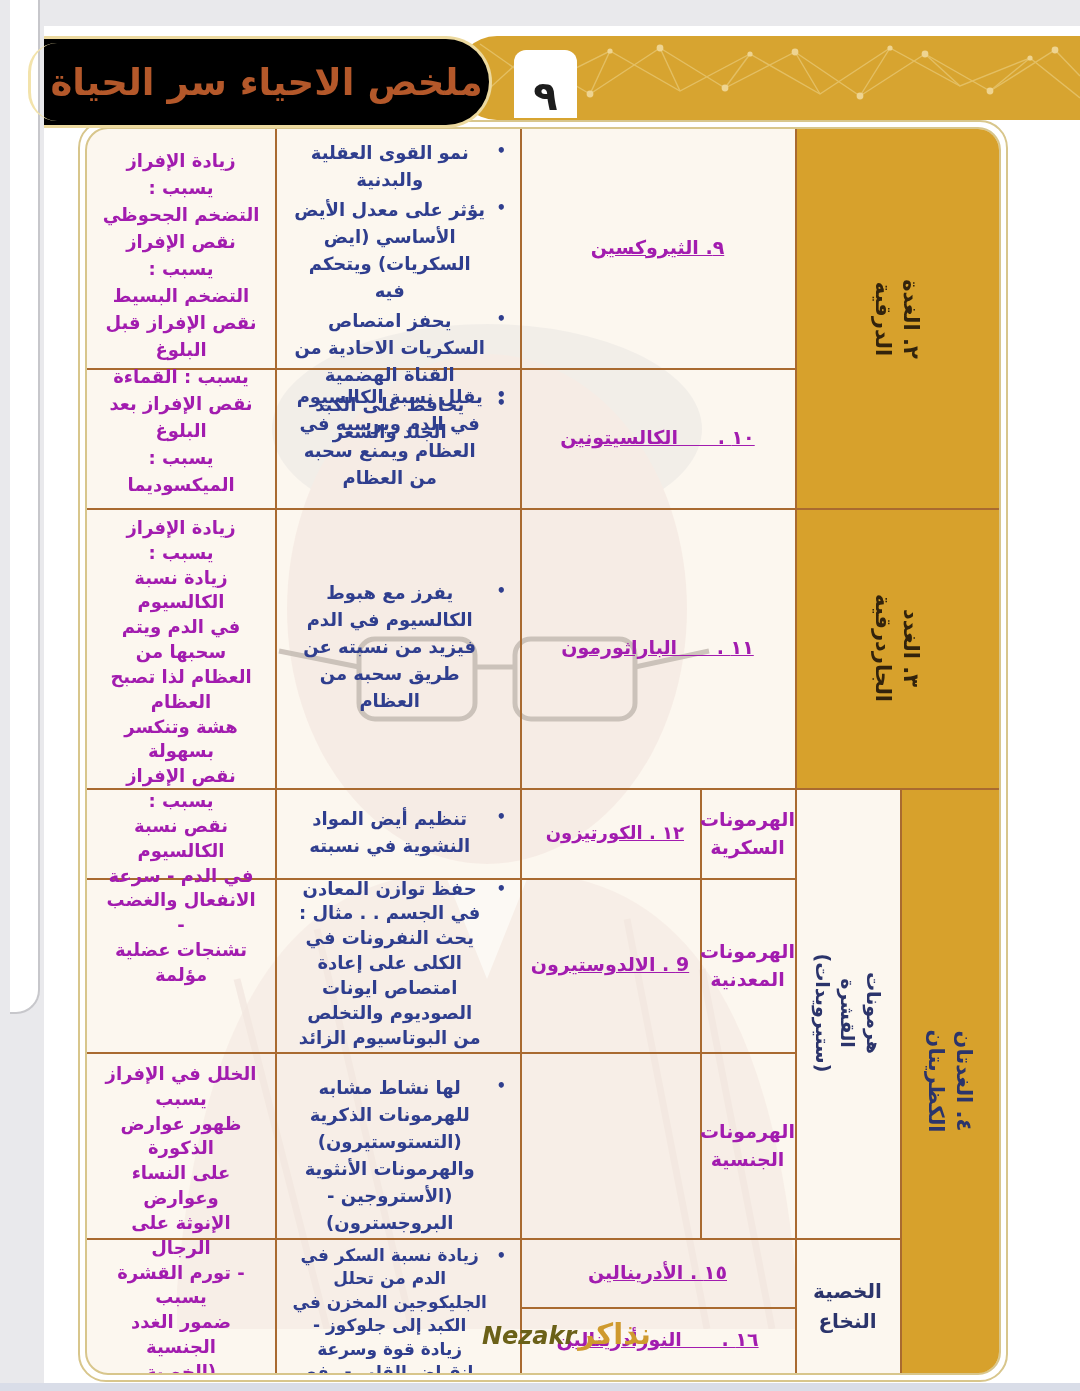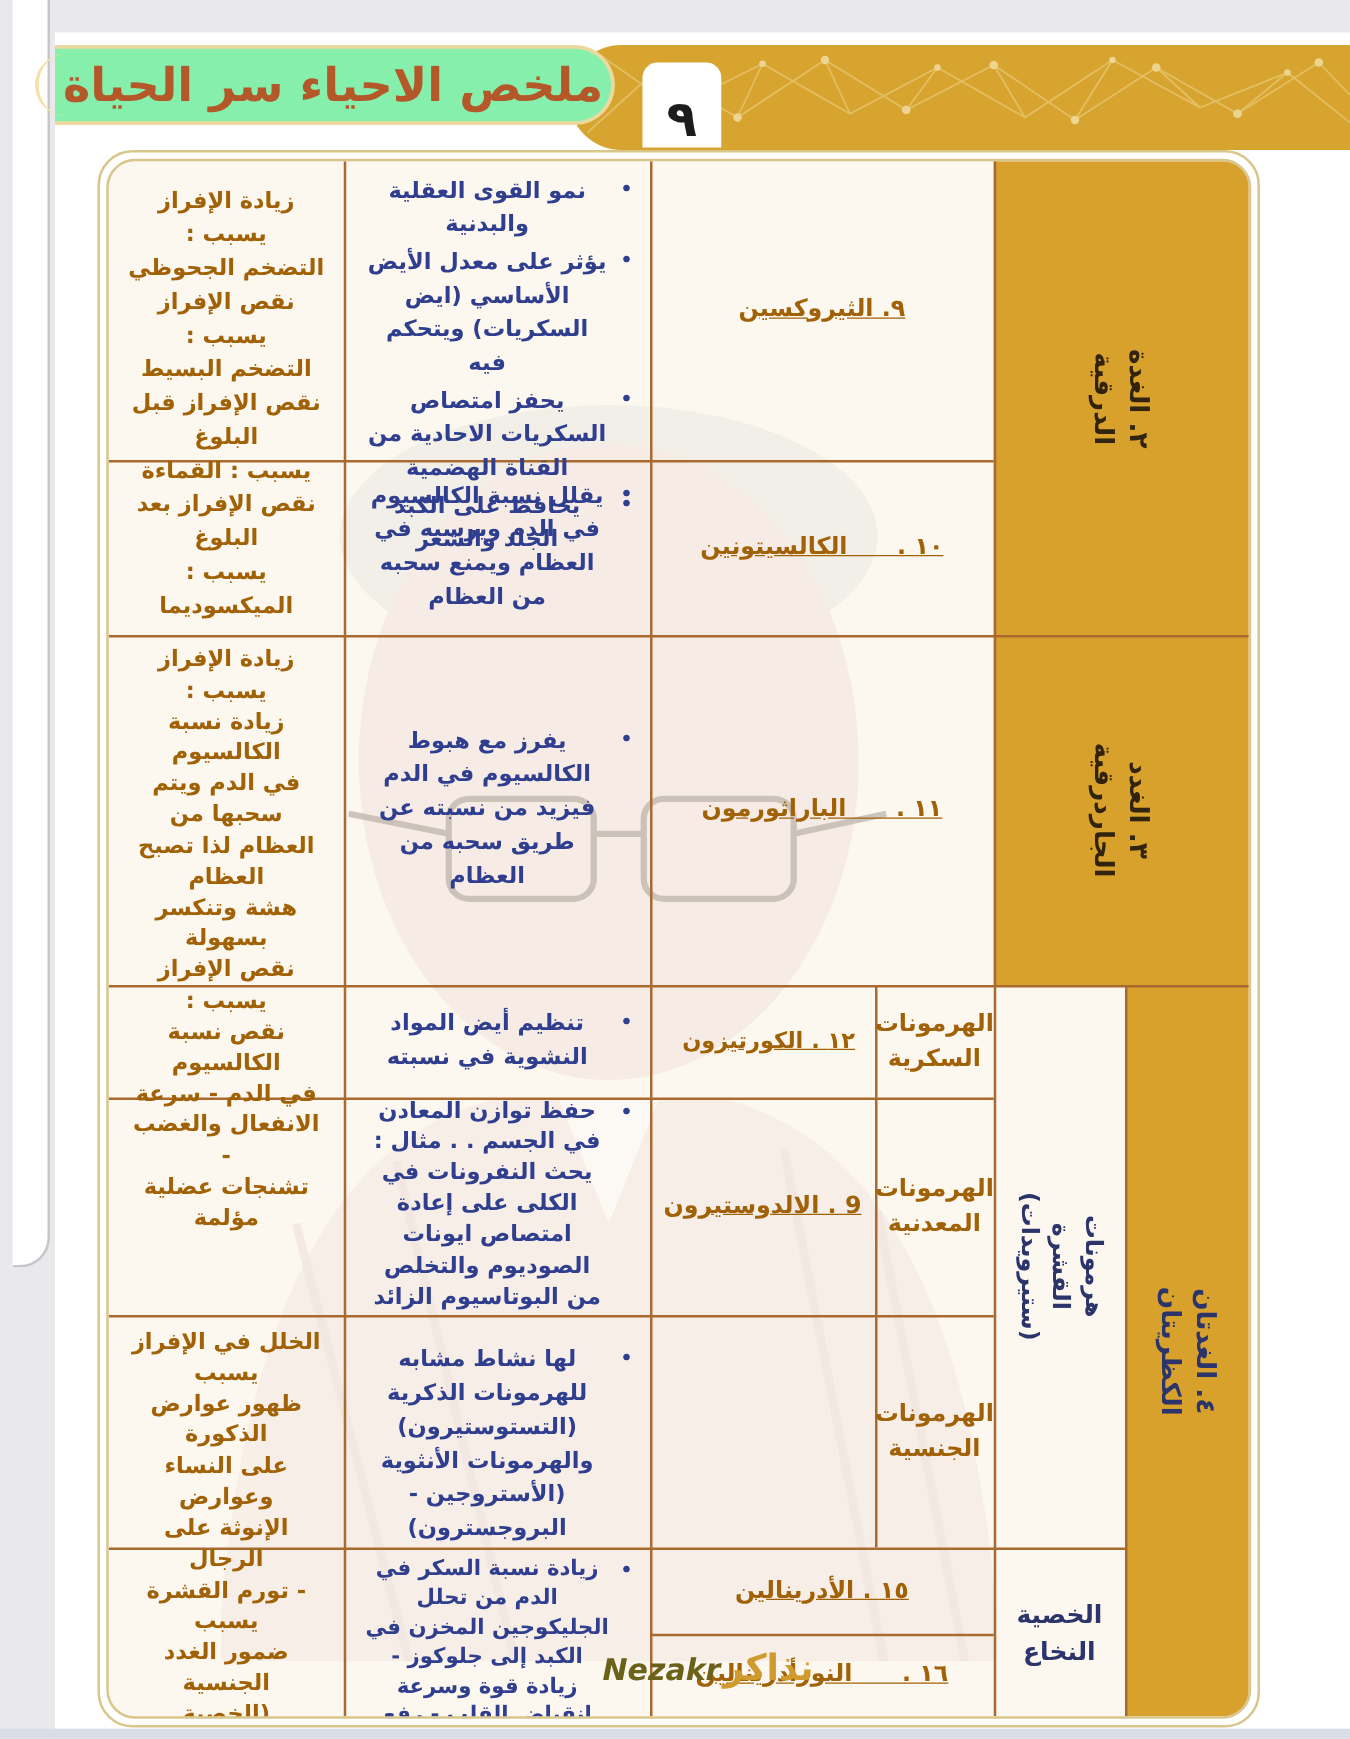--- a/index.html
+++ b/index.html
@@ -12,21 +12,21 @@
   .abs{position:absolute;}
   
   .sheet{left:44px;top:26px;width:1036px;height:1357px;background:#ffffff;}
   .prev-edge{left:10px;top:0;width:28px;height:1012px;background:#ffffff;
     border-right:2px solid #c7c7cb;border-bottom:2px solid #c7c7cb;border-bottom-right-radius:24px;}
   .bottom-strip{left:0;top:1383px;width:1080px;height:8px;background:#d9dde8;}
 
   
   .banner{left:455px;top:36px;width:625px;height:84px;background:#d7a430;
     border-radius:42px 0 0 42px;}
-  .title-label{left:44px;top:36px;width:448px;height:64px;background:#86efac;
+  .title-label{left:44px;top:36px;width:448px;height:92px;background:#000000;
     border:3px solid #ecd99f;border-left:none;border-radius:0 46px 46px 0;
     display:flex;align-items:center;justify-content:center;box-sizing:border-box;z-index:3;}
   .title-label:after{content:"";position:absolute;left:-16px;top:4px;bottom:4px;width:26px;
     border-left:3px solid #f3e3ab;border-radius:40px 0 0 40px;}
   .page-title{color:#b4582a;font-size:37px;font-weight:bold;white-space:nowrap;}
   .num-tab{left:514px;top:50px;width:63px;height:68px;background:#ffffff;
     border-radius:12px 12px 0 0;z-index:4;display:flex;align-items:flex-end;justify-content:center;}
   .num-tab .n{font-size:40px;font-weight:bold;color:#1d1d1d;line-height:1.1;}
 
   
@@ -37,21 +37,21 @@
   
 
   .gold{background:#d7a12c;}
   .vline,.hline{background:#a96a30;z-index:4;}
   .vline{width:2px;}
   .hline{height:2px;}
 
   .cell{position:absolute;display:flex;flex-direction:column;font-weight:bold;z-index:5;box-sizing:border-box;}
   .vcenter{justify-content:center;}
   .hcenter{align-items:center;text-align:center;}
-  .red{color:#a16207;}
+  .red{color:#a21caf;}
   .blue{color:#2f3e8e;}
   .navy{color:#2b346b;}
   .darkbrown{color:#32230c;}
   .pre{white-space:pre-line;}
   .prewrap{white-space:pre-wrap;}
   .body-txt{font-size:18px;line-height:1.5;}
   .tight{line-height:1.38;}
   .horm{font-size:19px;line-height:1.55;text-decoration:underline;}
   .bi{display:flex;gap:8px;align-items:flex-start;margin-bottom:3px;}
   .bi .dot{flex:0 0 auto;font-size:15px;line-height:1.65;}

